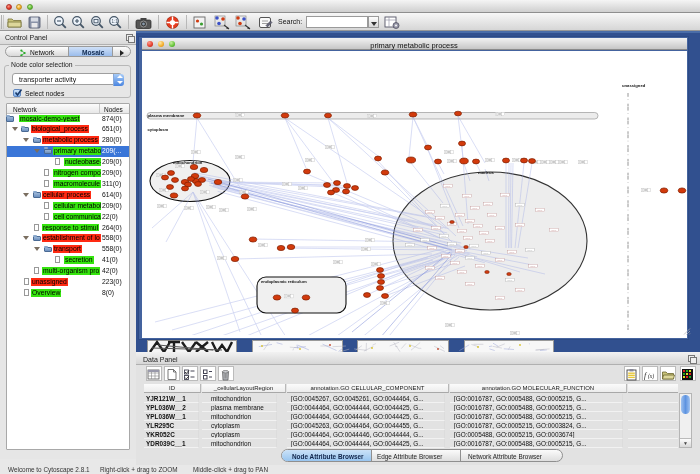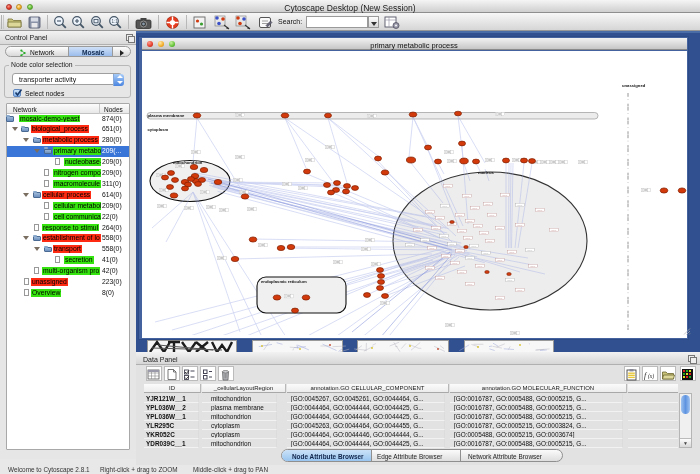--- a/index.html
+++ b/index.html
@@ -3,21 +3,20 @@
 *{margin:0;padding:0;box-sizing:border-box}
 html,body{width:700px;height:474px;overflow:hidden;background:#e8e8e8;
 font-family:"Liberation Sans",sans-serif;-webkit-font-smoothing:antialiased}
 .abs{position:absolute}
 </style></head><body>
 
 <div class="abs" style="left:0;top:0;width:700px;height:13px;background:linear-gradient(#f5f5f5,#cfcfcf);border-bottom:1px solid #8e8e8e">
   <div class="abs" style="left:6px;top:3.5px;width:6px;height:6px;border-radius:50%;background:radial-gradient(circle at 35% 30%,#ff9a8a,#e33d2c 60%,#a81404);border:0.5px solid #b03328"></div>
   <div class="abs" style="left:16px;top:3.5px;width:6px;height:6px;border-radius:50%;background:radial-gradient(circle at 35% 30%,#ffe9a8,#f3ad2b 60%,#c67f06);border:0.5px solid #c08e23"></div>
   <div class="abs" style="left:27px;top:3.5px;width:6px;height:6px;border-radius:50%;background:radial-gradient(circle at 35% 30%,#c8f0a0,#67c43a 60%,#2e8b0e);border:0.5px solid #5a9e35"></div>
-  <div class="abs" style="left:0;top:2.5px;width:700px;text-align:center;font-size:8.5px;color:#1a1a1a">Cytoscape Desktop (New Session)</div>
 </div>
 
 <div class="abs" style="left:0;top:13px;width:700px;height:18px;background:linear-gradient(#f7f7f7,#d6d6d6);border-bottom:1px solid #979797">
 <div class="abs" style="left:1px;top:2px;width:1px;height:14px;background:#b0b0b0"></div>
     <div class="abs" style="left:3px;top:2px;width:1px;height:14px;background:#c8c8c8"></div>
     <div class="abs" style="left:6px;top:0.5px;width:17px;height:17px"><svg width="17" height="17" viewBox="0 0 17 17">
         <path d="M2 5 L6 5 L7.5 6.5 L15 6.5 L15 13 L2 13 Z" fill="#c9c37a" stroke="#7a743a" stroke-width="0.8"></path>
         <path d="M2 8 L15 8 L15 13 L2 13 Z" fill="#ddd79a" stroke="#7a743a" stroke-width="0.8"></path>
       </svg></div>
     <div class="abs" style="left:26px;top:0.5px;width:17px;height:17px"><svg width="17" height="17" viewBox="0 0 17 17">

